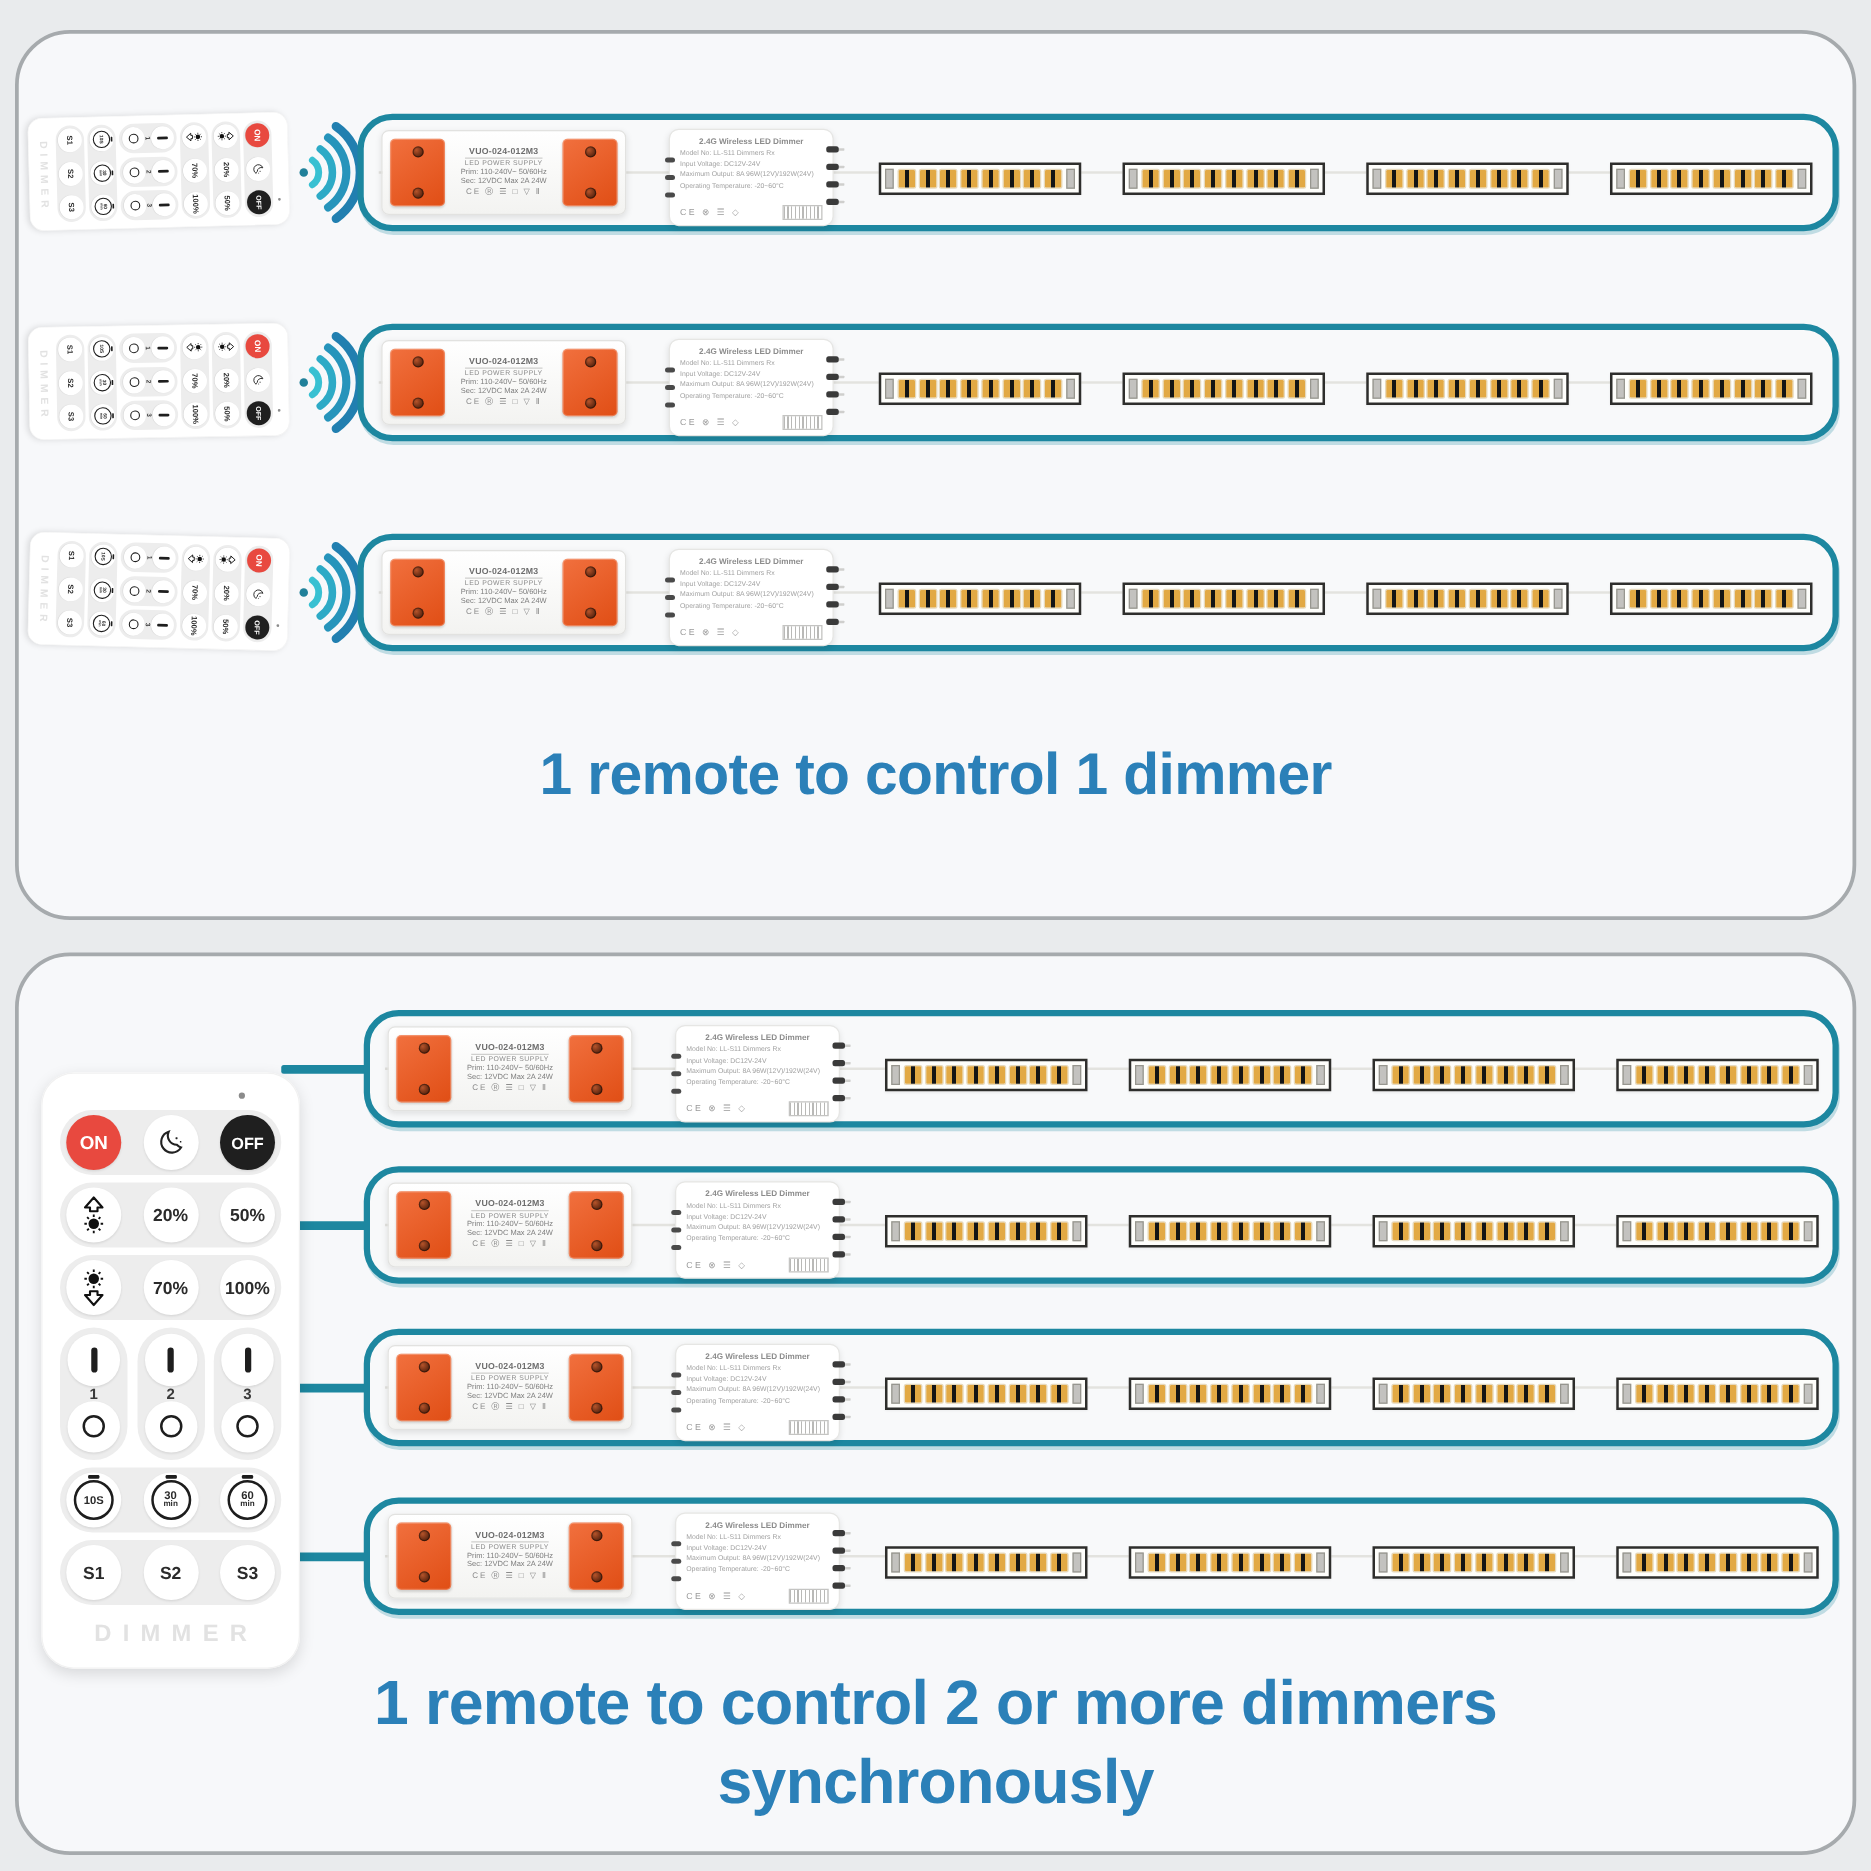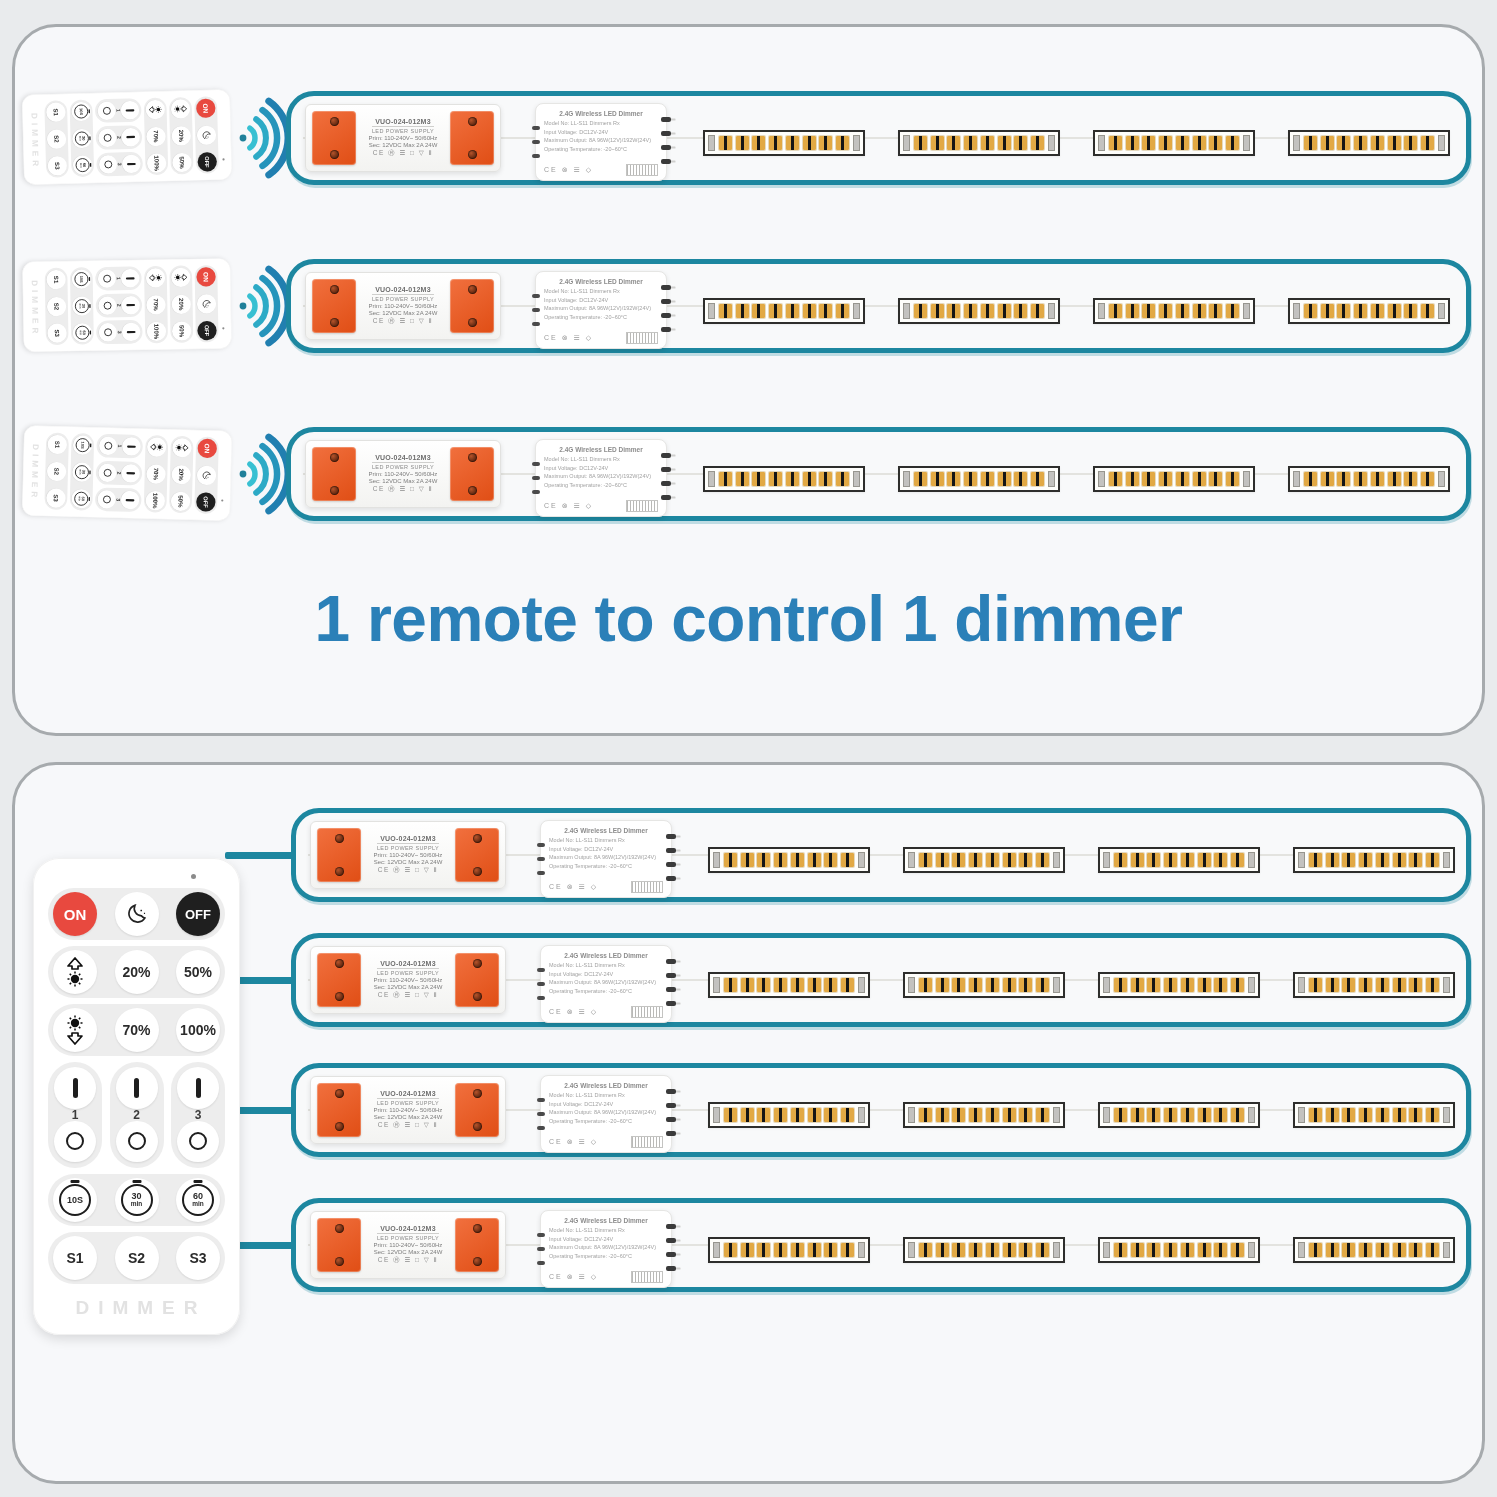--- a/index.html
+++ b/index.html
@@ -15,21 +15,21 @@
     box-sizing:border-box;
   }
   .panel.top{top:24px;height:712px;}
   .panel.bottom{top:762px;height:722px;}
 
   
   .caption{
     position:absolute;left:0;width:100%;text-align:center;
     color:#2b80b8;font-weight:700;letter-spacing:-.5px;
   }
-  .panel.top .caption{top:562px;font-size:64px;line-height:60px;}
+  .panel.top .caption{top:562px;font-size:47px;line-height:60px;}
   .panel.bottom .caption{top:566px;font-size:50px;line-height:63px;}
 
   
   .unit{
     position:absolute;height:94px;box-sizing:border-box;
     border:5px solid #1d87a0;border-radius:28px;background:#f8f9fa;
     box-shadow:1px 3px 0 rgba(29,135,160,.25);
   }
   .panel.top .unit{left:271px;width:1185px;}
   .panel.top .unit.u1{top:64px;} .panel.top .unit.u2{top:232px;} .panel.top .unit.u3{top:400px;}
@@ -1161,14 +1161,16 @@
         <span class="pair"></span>
         <span class="pair"></span>
         <span class="pair"></span>
         <span class="pair"></span>
         <span class="pair"></span>
         <span class="pair"></span>
     <span class="cap"></span>
   </div>
 </div>
   <div class="caption">
+    <div>1 remote to control 2 or more dimmers</div>
+    <div>synchronously</div>
   </div>
 </div>
 
 </body></html>

